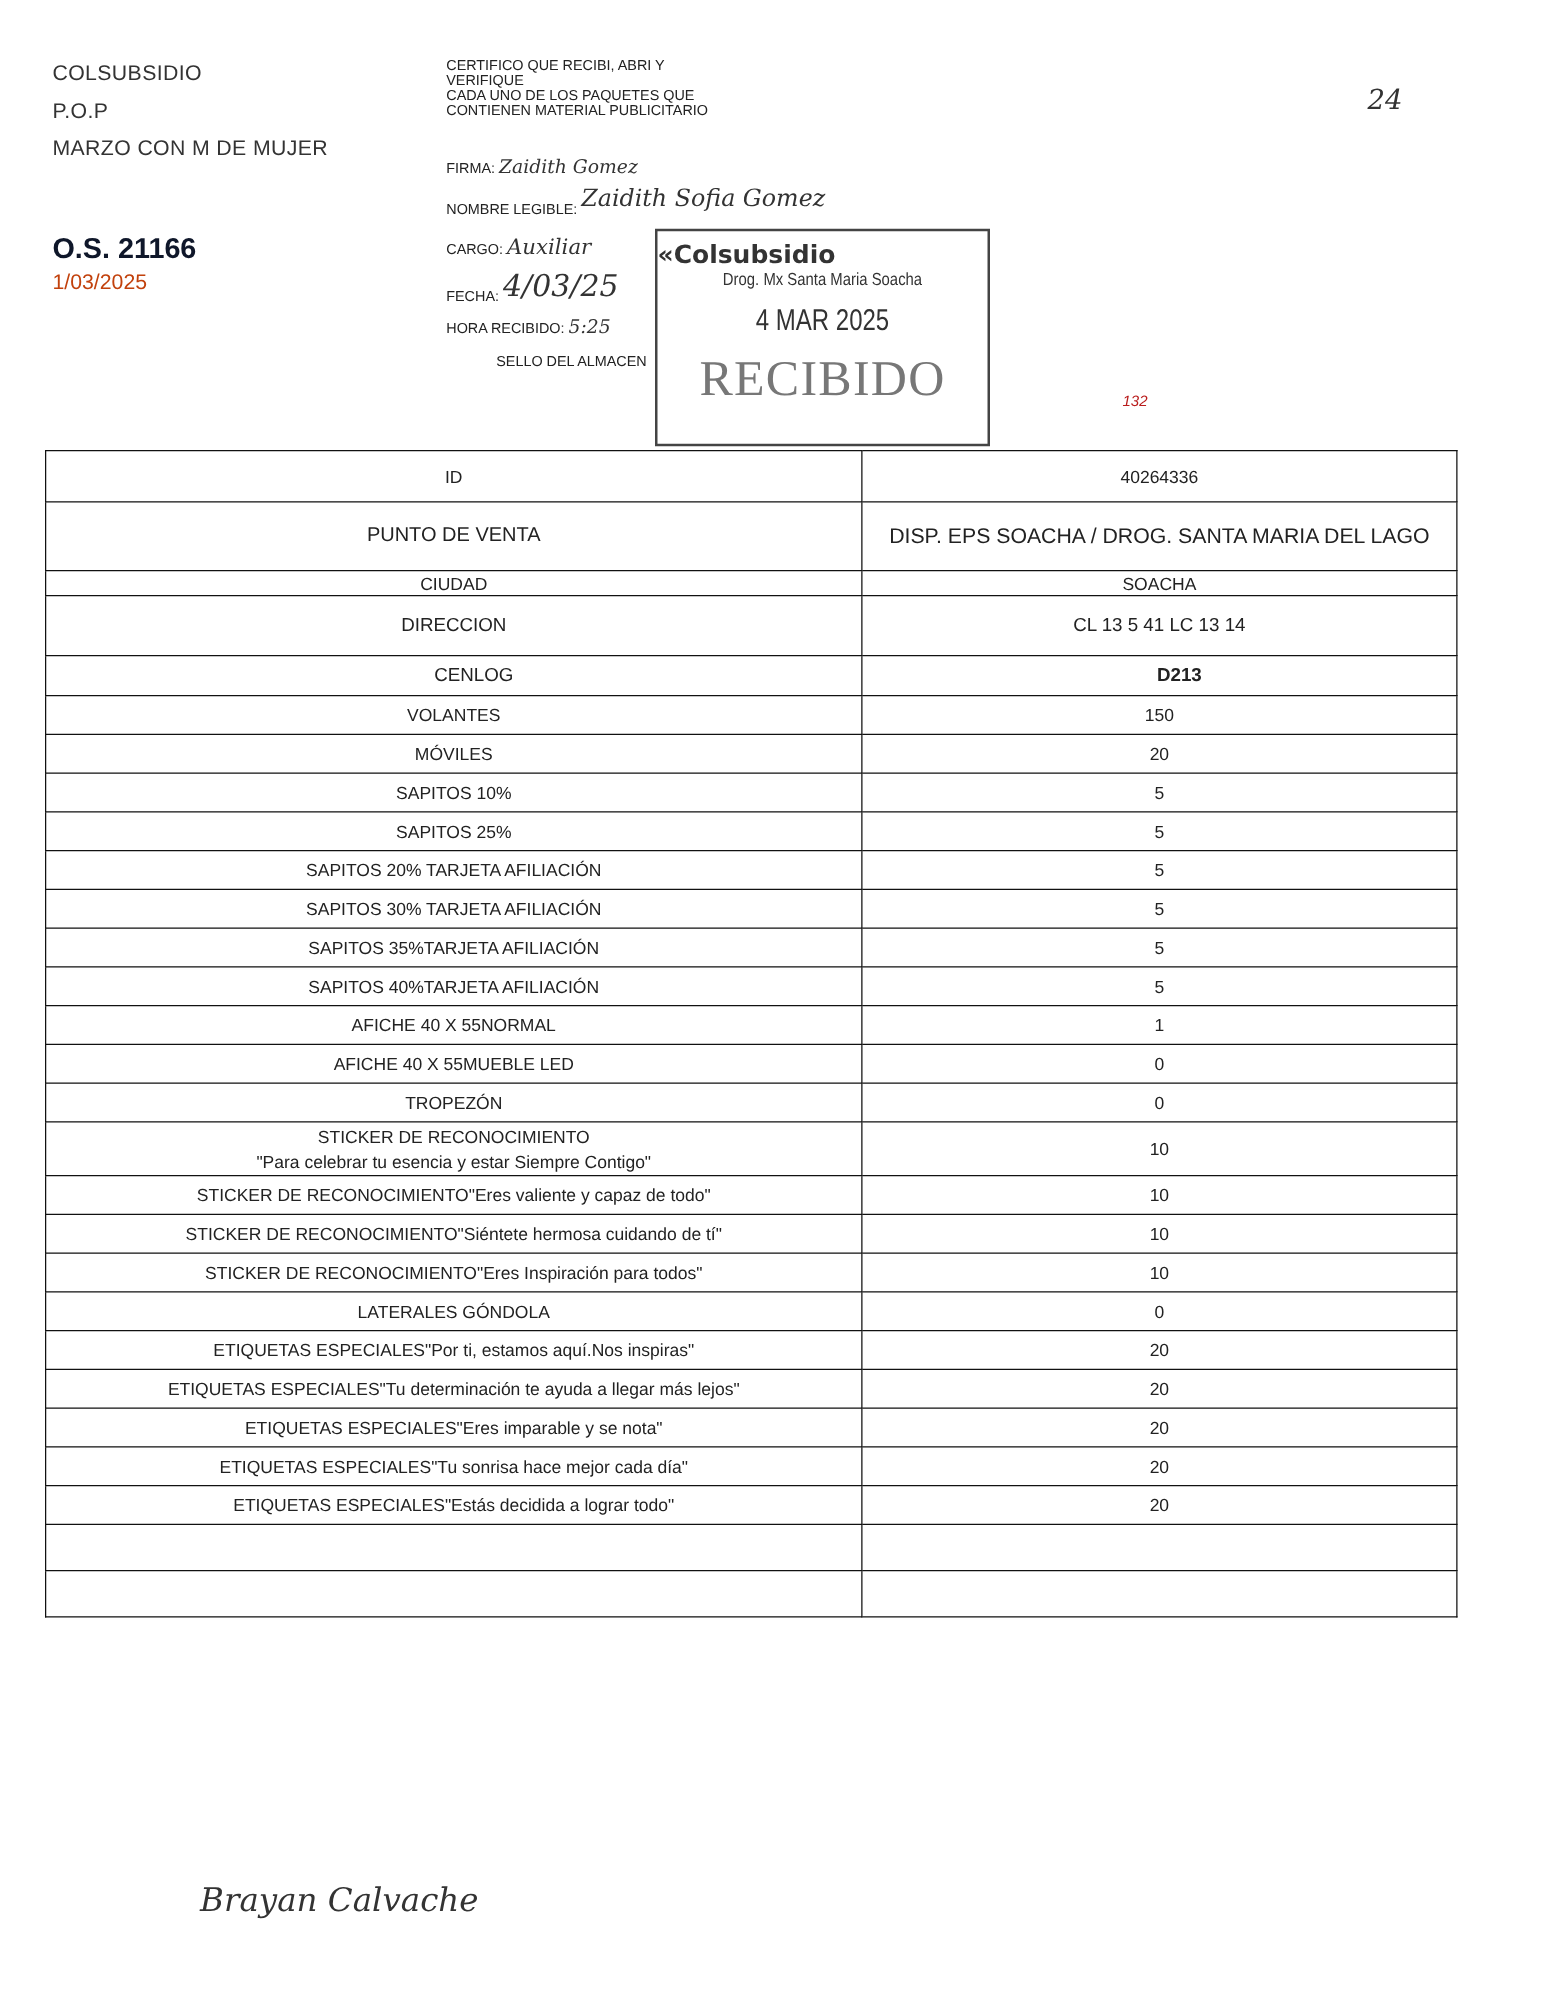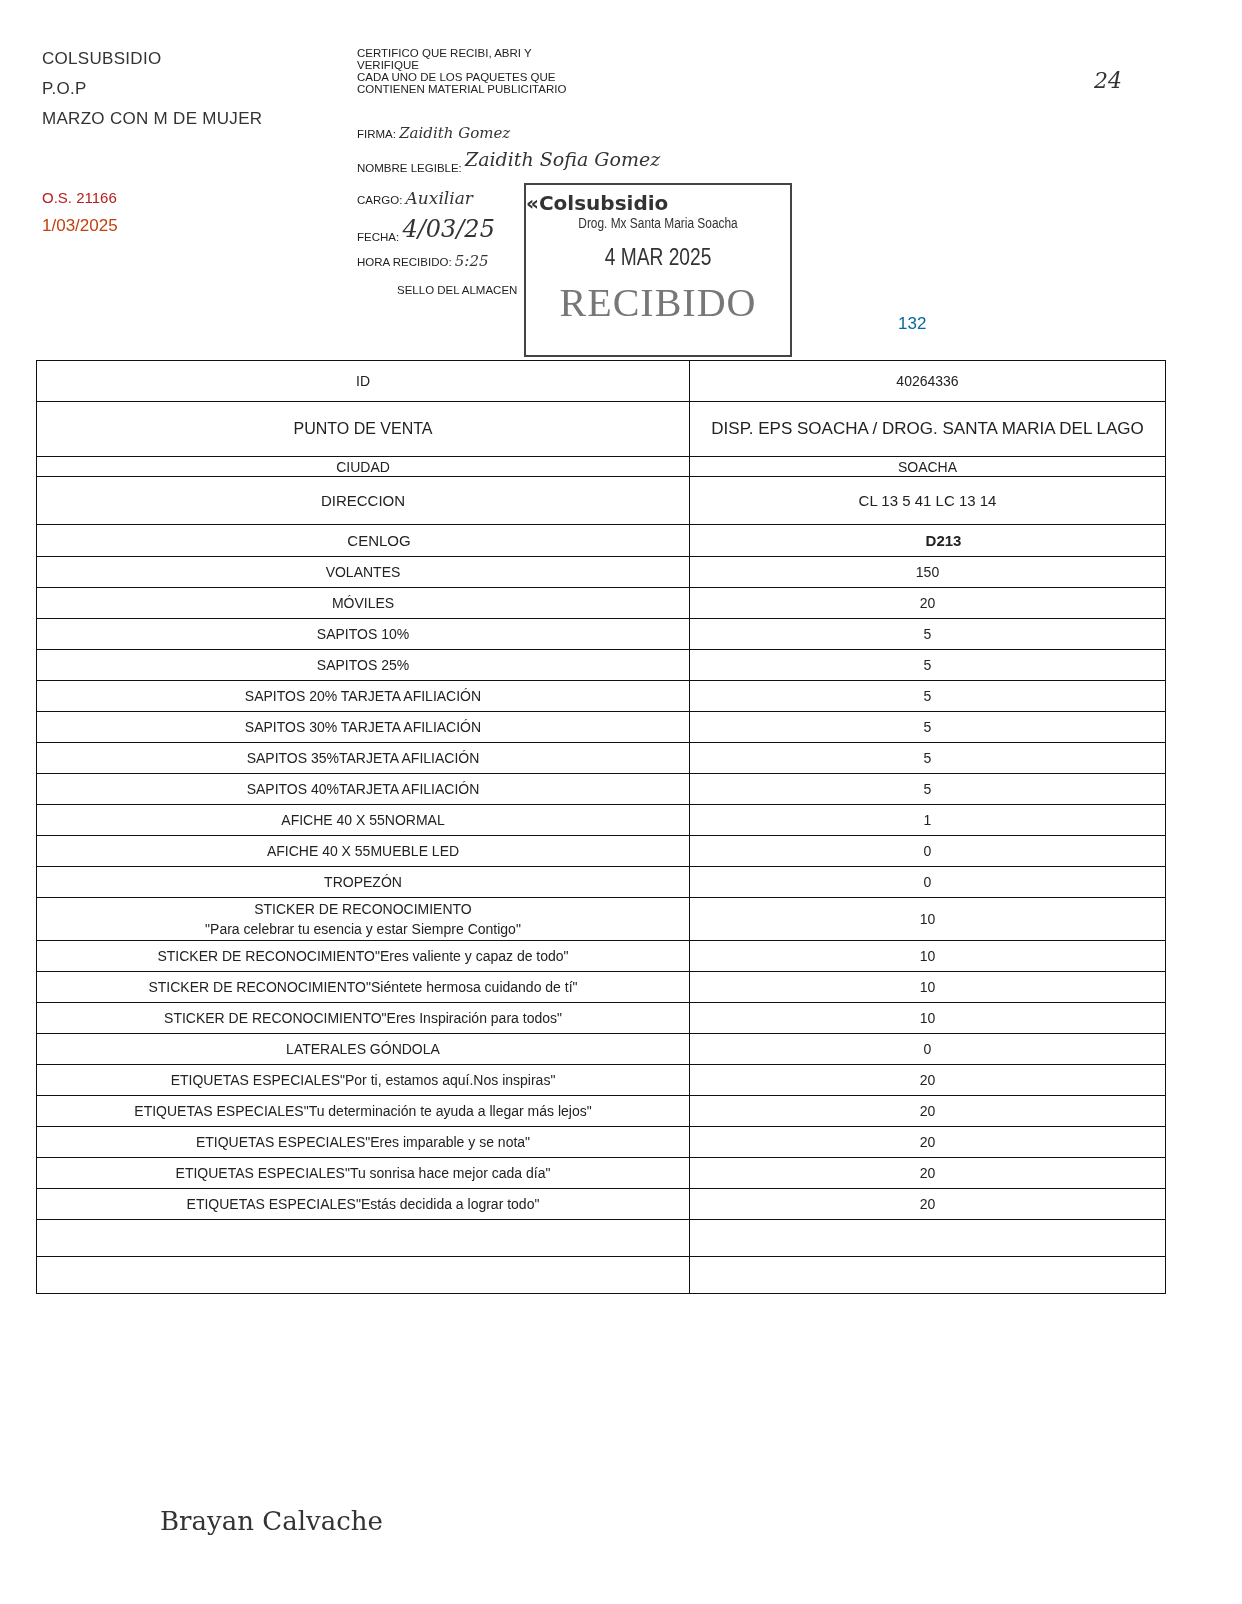--- a/index.html
+++ b/index.html
@@ -1,47 +1,47 @@
 <!DOCTYPE html>
 <html><head>
 <meta charset="utf-8">
 <style>
   html, body { margin: 0; padding: 0; background: #ffffff; }
   body { width: 1242px; height: 1604px; position: relative; overflow: hidden; color: #111; font-family: "Liberation Sans", sans-serif; }
   .abs { position: absolute; }
   .hdr-left div { font-size: 17px; line-height: 30px; color: #333; letter-spacing: 0.3px; }
-  .hdr-os { font-size: 15px; font-weight: normal; color: #b91c1c; line-height: 26px; }
+  .hdr-os { font-size: 23px; font-weight: bold; color: #0f172a; line-height: 26px; }
   .hdr-date { font-size: 17px; color: #c2410c; line-height: 26px; }
   .cert { font-size: 11.5px; line-height: 12px; color: #222; }
   .field { font-size: 11.5px; color: #222; }
   .hand { font-family: "DejaVu Serif", serif; font-style: italic; color: #333; }
   .stamp { border: 2px solid #444; }
   .stamp .brand { font-family: "DejaVu Sans", sans-serif; font-weight: bold; font-size: 20px; color: #333; text-align: left; }
   .stamp .store { font-family: "Liberation Sans Narrow", "Liberation Sans", sans-serif; font-size: 14px; color: #333; text-align: center; transform: scaleX(0.85); }
   .stamp .date { font-family: "Liberation Sans", sans-serif; font-size: 24px; color: #333; text-align: center; transform: scaleX(0.8); }
   .stamp .status { font-family: "Liberation Serif", serif; font-size: 40px; color: #777; text-align: center; letter-spacing: 1px; }
-  .pagenum { font-size: 17px; color: #0369a1; }
+  .pagenum { font-size: 12px; color: #b91c1c; font-style: italic; }
 
   table.pop { position: absolute; left: 36px; top: 360px; width: 1130px; border-collapse: collapse; font-family: "Liberation Sans", sans-serif; }
   table.pop td { border: 1.5px solid #111; padding: 0 4px; font-size: 14px; color: #222; }
   table.pop td.k { width: 612px; text-align: center; }
   table.pop td.v { text-align: center; }
   table.pop tr.r-id td { height: 40px; }
   table.pop tr.r-id td.k { text-align: center; }
   table.pop tr.r-pv td { height: 54px; font-size: 16px; }
   table.pop tr.r-pv td.v { font-size: 17px; }
   table.pop tr.r-city td { height: 19px; }
   table.pop tr.r-dir td { height: 47px; font-size: 15px; }
   table.pop tr.r-cen td { height: 31px; font-size: 15px; padding-left: 36px; }
   table.pop tr.r-cen td.v { font-weight: bold; }
   table.pop tr.r-item td { height: 30px; }
   table.pop tr.r-two td { height: 42px; line-height: 20px; }
   table.pop tr.r-empty td { height: 36px; }
 
-  .sign { font-family: "DejaVu Serif", serif; font-size: 26px; color: #333; }
+  .sign { font-family: "DejaVu Serif", serif; font-style: italic; font-size: 26px; color: #333; }
 </style>
 </head>
 <body>
 
 <div class="abs hdr-left" style="left:42px; top:44px;">
   <div>COLSUBSIDIO</div>
   <div>P.O.P</div>
   <div>MARZO CON M DE MUJER</div>
 </div>
 <div class="abs hdr-os" style="left:42px; top:185px;">O.S. 21166</div>

